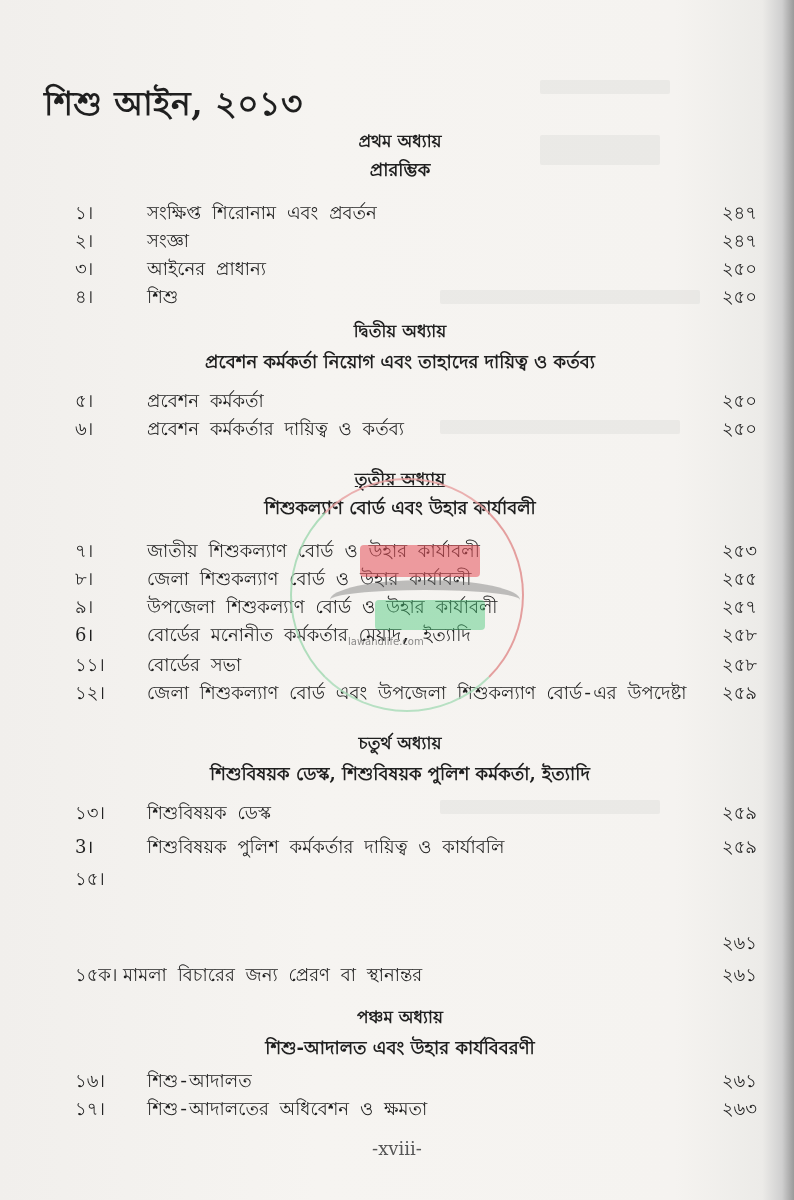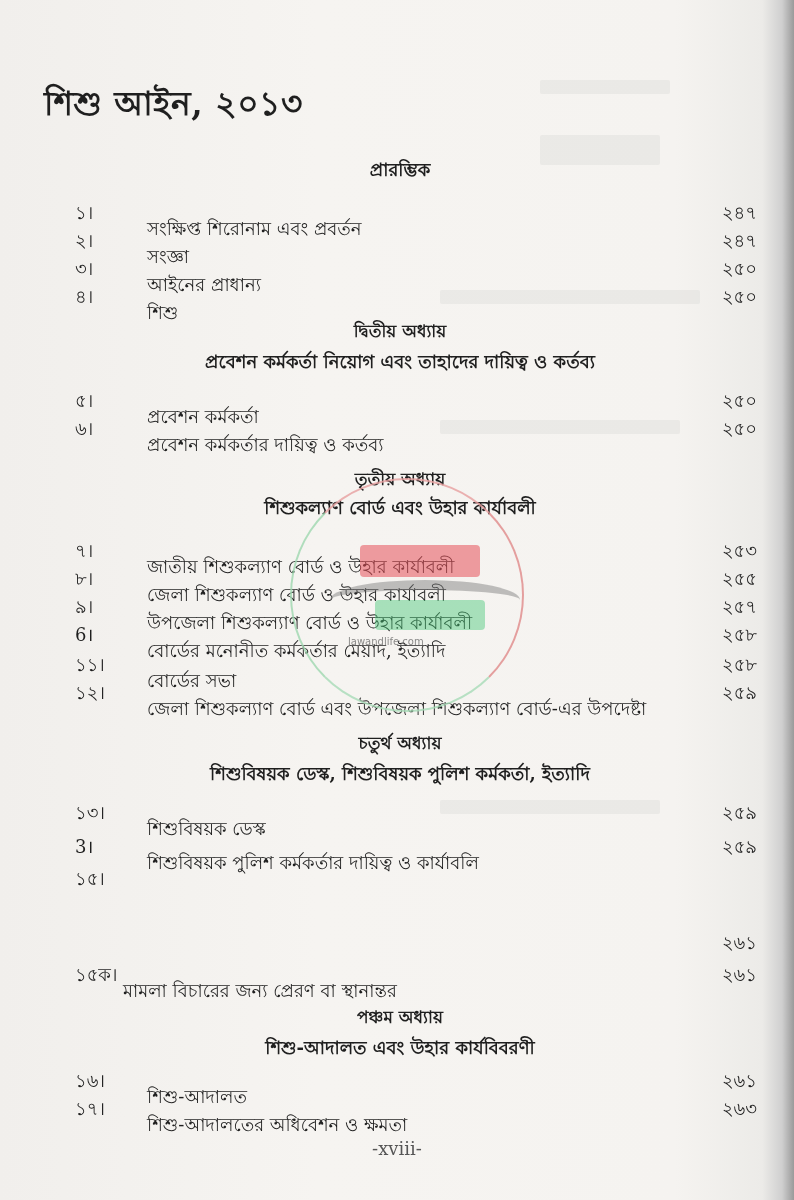--- a/index.html
+++ b/index.html
@@ -18,21 +18,21 @@
     position: absolute; left: 0; width: 794px; top: 78px; 
     font-size: 33px; font-weight: bold; letter-spacing: 0.5px; margin-left: 44px;
   }
   .ch-label, .ch-title {
     position: absolute; left: 60px; width: 680px; text-align: center; font-weight: bold;
   }
   .ch-label { font-size: 17px; }
   .ch-title { font-size: 18px; }
   .row { position: absolute; left: 75px; width: 682px; font-size: 18px; height: 26px; line-height: 26px; }
   .row .num { position: absolute; left: 0; top: 0; }
-  .row .txt { position: absolute; left: 72px; top: 16px; white-space: nowrap; }
+  .row .txt { position: absolute; left: 72px; top: 1px; white-space: nowrap; font-family: Liberation Mono, monospace; }
   .row .pg { position: absolute; right: 0; top: 0; }
   .row.multi { height: 96px; }
   .row.multi .txt { white-space: normal; width: 555px; line-height: 32px; text-align: justify; }
   .row.multi .pg { top: 64px; }
   .row.wide .txt { left: 48px; }
   .footer {
     position: absolute; left: 0; width: 794px; top: 1138px; text-align: center;
     font-size: 18px; color: #555;
   }
   .watermark {
@@ -65,20 +65,21 @@
 <div class="page">
 
   <div class="bleed" style="left:540px;top:80px;width:130px;height:14px;"></div>
   <div class="bleed" style="left:540px;top:135px;width:120px;height:30px;"></div>
   <div class="bleed" style="left:440px;top:290px;width:260px;height:14px;"></div>
   <div class="bleed" style="left:440px;top:420px;width:240px;height:14px;"></div>
   <div class="bleed" style="left:440px;top:800px;width:220px;height:14px;"></div>
 
   <div class="title">শিশু আইন, ২০১৩</div>
 
+  <div class="ch-label" style="top:128px;">প্রথম অধ্যায়</div>
   <div class="ch-title" style="top:156px;">প্রারম্ভিক</div>
 
   <div class="row" style="top:200px;">
     <span class="num">১।</span>
     <span class="txt">সংক্ষিপ্ত শিরোনাম এবং প্রবর্তন</span>
     <span class="pg">২৪৭</span>
   </div>
   <div class="row" style="top:228px;">
     <span class="num">২।</span>
     <span class="txt">সংজ্ঞা</span>
@@ -102,21 +103,21 @@
     <span class="num">৫।</span>
     <span class="txt">প্রবেশন কর্মকর্তা</span>
     <span class="pg">২৫০</span>
   </div>
   <div class="row" style="top:416px;">
     <span class="num">৬।</span>
     <span class="txt">প্রবেশন কর্মকর্তার দায়িত্ব ও কর্তব্য</span>
     <span class="pg">২৫০</span>
   </div>
 
-  <div class="ch-label" style="top:466px;">তৃতীয় অধ্যায়</div>
+  <div class="ch-label" style="top:466px;text-decoration:underline;">তৃতীয় অধ্যায়</div>
   <div class="ch-title" style="top:494px;">শিশুকল্যাণ বোর্ড এবং উহার কার্যাবলী</div>
 
   <div class="row" style="top:538px;">
     <span class="num">৭।</span>
     <span class="txt">জাতীয় শিশুকল্যাণ বোর্ড ও উহার কার্যাবলী</span>
     <span class="pg">২৫৩</span>
   </div>
   <div class="row" style="top:566px;">
     <span class="num">৮।</span>
     <span class="txt">জেলা শিশুকল্যাণ বোর্ড ও উহার কার্যাবলী</span>

